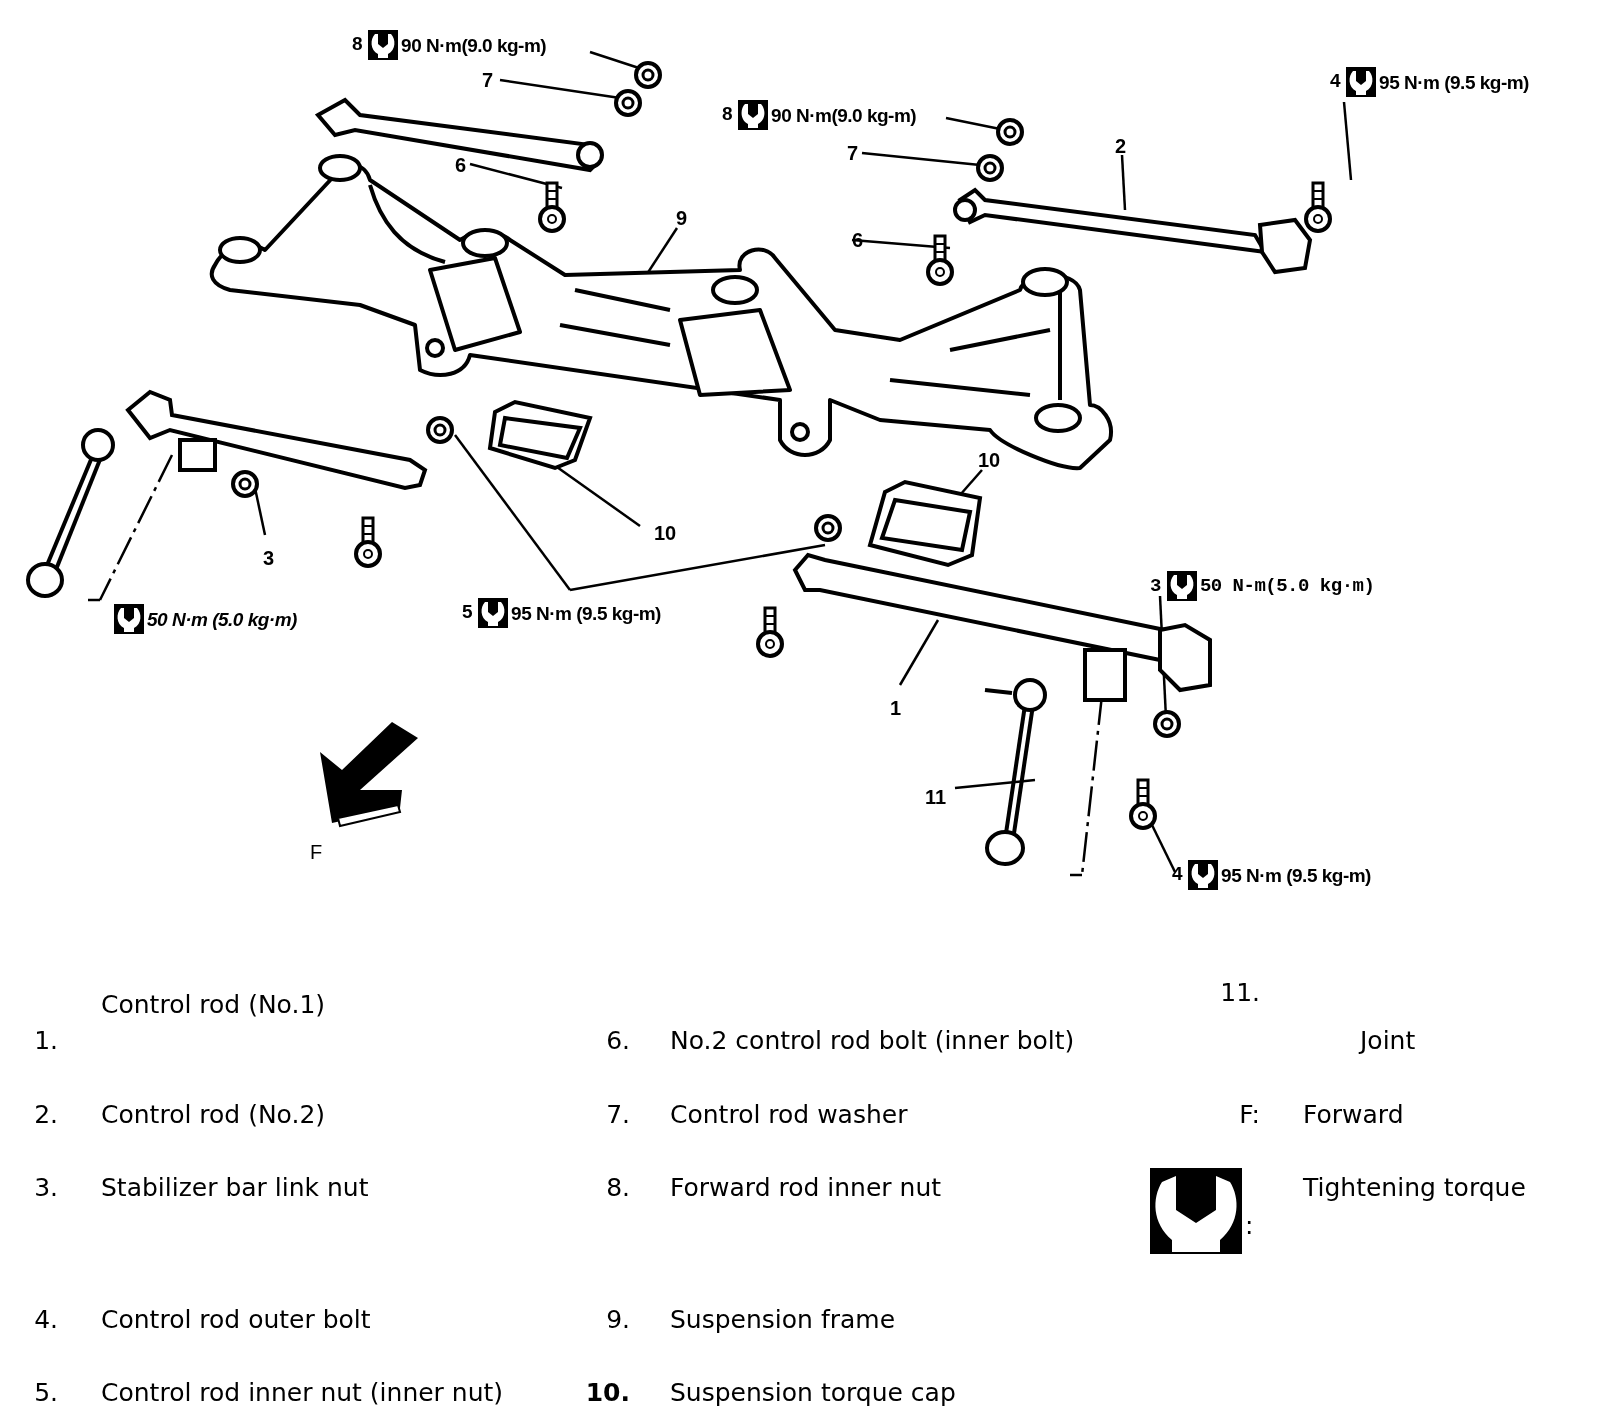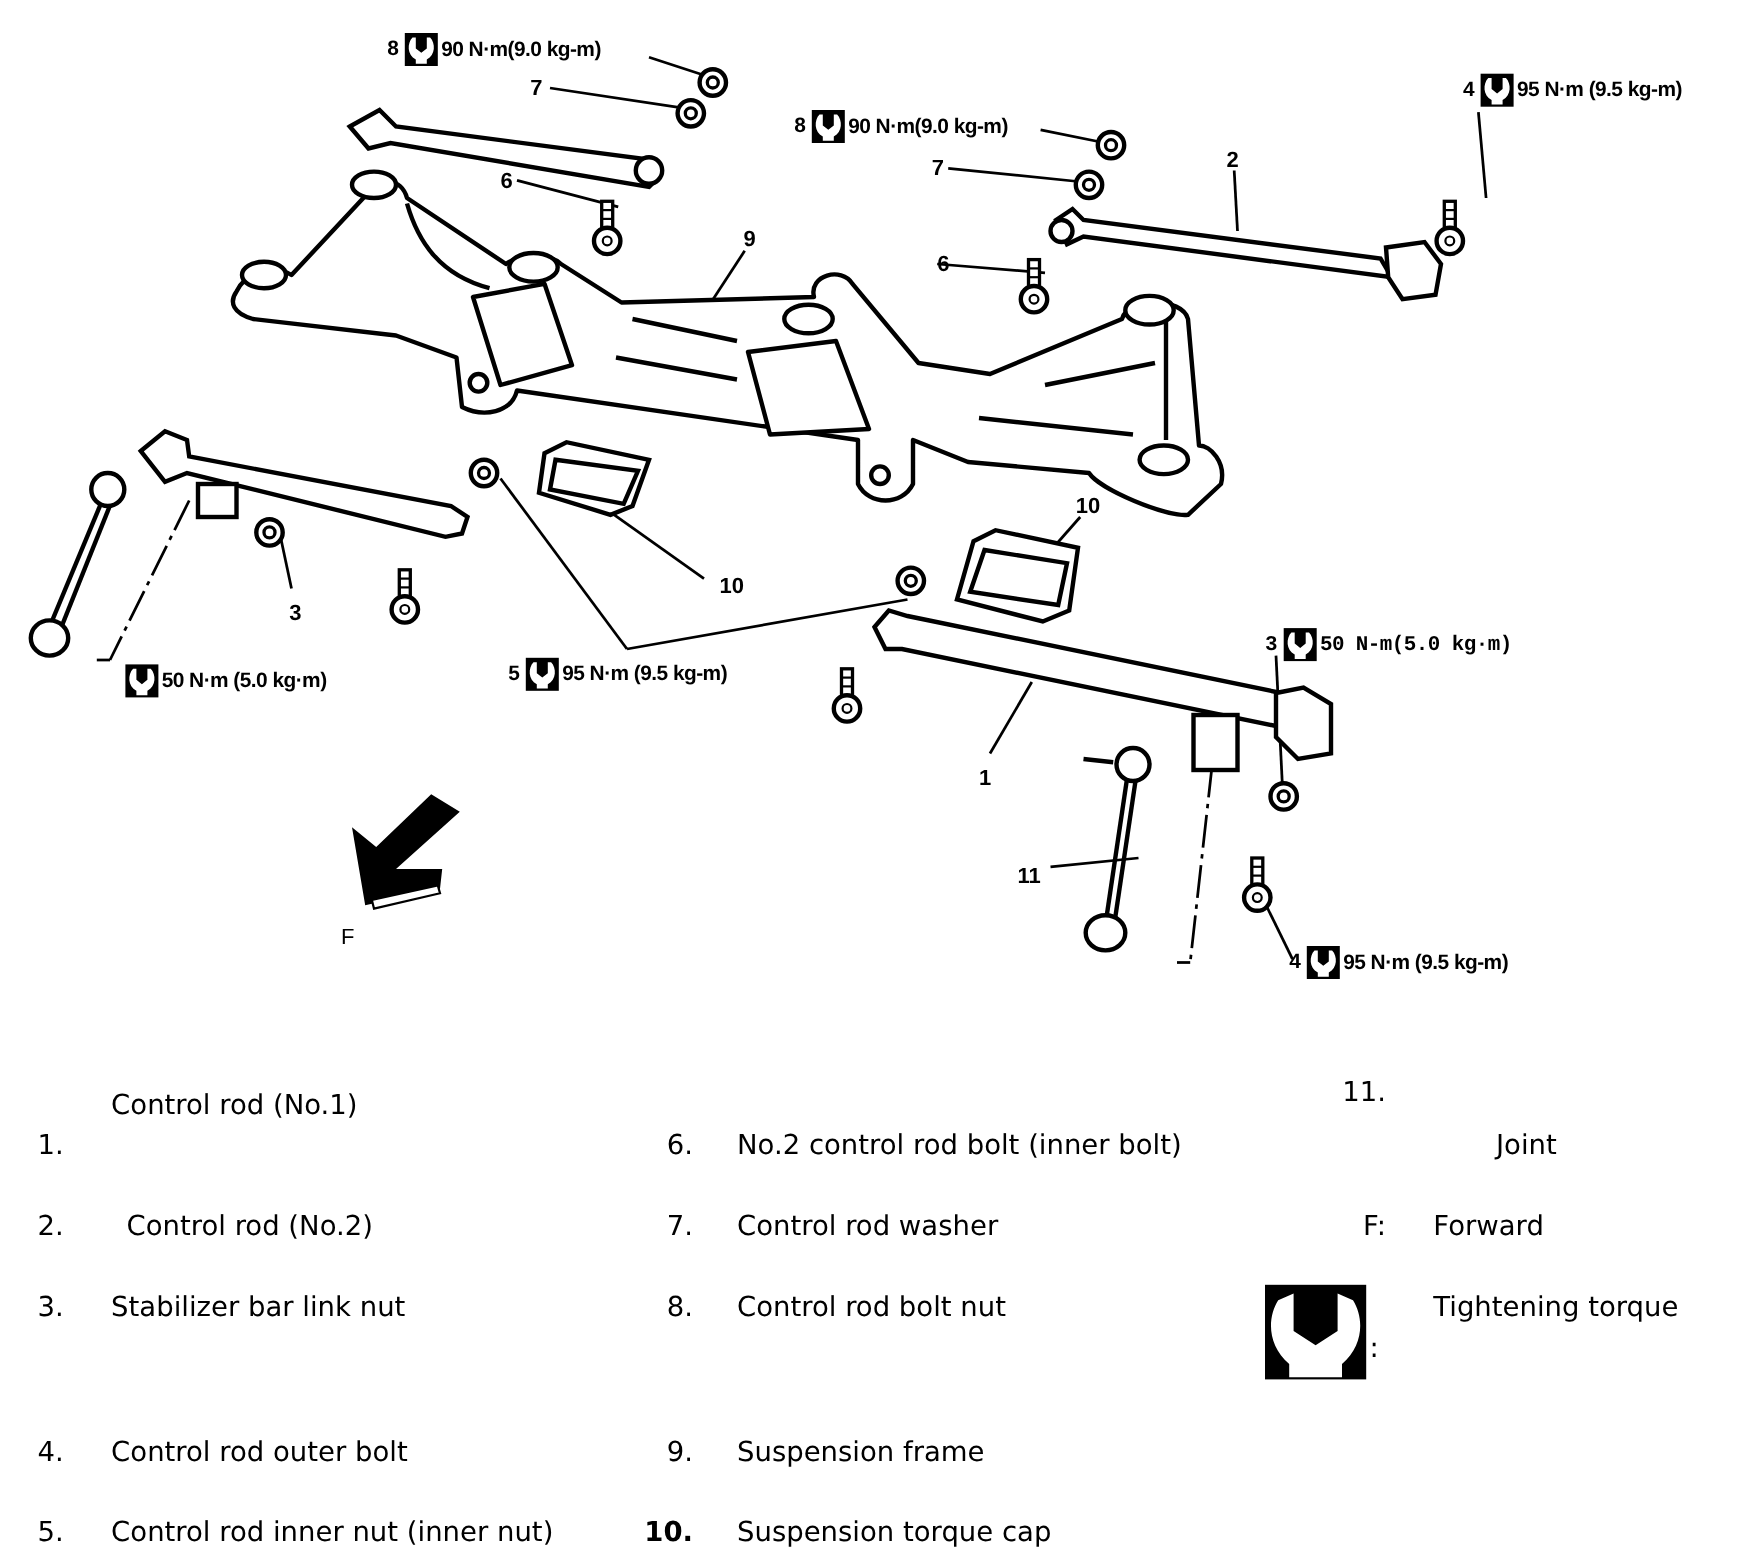--- a/index.html
+++ b/index.html
@@ -170,21 +170,21 @@
   <span>4</span><span class="wrench"><svg viewBox="0 0 30 30">
         <path d="M7,4 L10,4 L10,14 L15,18 L20,14 L20,4 L23,4 C28,9 28,20 20,24 L20,28 L10,28 L10,24 C2,20 2,9 7,4 Z" fill="#fff"></path>
       </svg></span><span class="tq">95 N·m (9.5 kg-m)</span>
 </div>
 <div class="num" style="left:676px;top:208px;">9</div>
 <div class="num" style="left:852px;top:230px;">6</div>
 <div class="num" style="left:978px;top:450px;">10</div>
 <div class="num" style="left:654px;top:523px;">10</div>
 <div class="num" style="left:263px;top:548px;">3</div>
 
-<div class="callout" style="left:114px;top:604px;">
+<div class="callout" style="left:114px;top:604px;font-style:italic;">
   <span class="wrench" style="margin-left:0"><svg viewBox="0 0 30 30">
         <path d="M7,4 L10,4 L10,14 L15,18 L20,14 L20,4 L23,4 C28,9 28,20 20,24 L20,28 L10,28 L10,24 C2,20 2,9 7,4 Z" fill="#fff"></path>
       </svg></span><span class="tq">50 N·m (5.0 kg·m)</span>
 </div>
 
 <div class="callout" style="left:462px;top:598px;">
   <span>5</span><span class="wrench"><svg viewBox="0 0 30 30">
         <path d="M7,4 L10,4 L10,14 L15,18 L20,14 L20,4 L23,4 C28,9 28,20 20,24 L20,28 L10,28 L10,24 C2,20 2,9 7,4 Z" fill="#fff"></path>
       </svg></span><span class="tq">95 N·m (9.5 kg-m)</span>
 </div>
@@ -202,39 +202,39 @@
         <path d="M7,4 L10,4 L10,14 L15,18 L20,14 L20,4 L23,4 C28,9 28,20 20,24 L20,28 L10,28 L10,24 C2,20 2,9 7,4 Z" fill="#fff"></path>
       </svg></span><span class="tq">95 N·m (9.5 kg-m)</span>
 </div>
 <div class="num" style="left:310px;top:842px;font-weight:normal;">F</div>
 
 <div>
   <div class="legend-num" style="left:-2px;top:1028px;">1.</div>
   <div class="legend-txt" style="left:101px;top:992px;">Control rod (No.1)</div>
 
   <div class="legend-num" style="left:-2px;top:1102px;">2.</div>
-  <div class="legend-txt" style="left:101px;top:1102px;margin-left:14px;">Control rod (No.2)</div>
+  <div class="legend-txt" style="left:101px;top:1102px;">Control rod (No.2)</div>
 
   <div class="legend-num" style="left:-2px;top:1175px;">3.</div>
   <div class="legend-txt" style="left:101px;top:1175px;">Stabilizer bar link nut</div>
 
   <div class="legend-num" style="left:-2px;top:1307px;">4.</div>
   <div class="legend-txt" style="left:101px;top:1307px;">Control rod outer bolt</div>
 
   <div class="legend-num" style="left:-2px;top:1380px;">5.</div>
   <div class="legend-txt" style="left:101px;top:1380px;">Control rod inner nut (inner nut)</div>
 
   <div class="legend-num" style="left:570px;top:1028px;">6.</div>
   <div class="legend-txt" style="left:670px;top:1028px;">No.2 control rod bolt (inner bolt)</div>
 
   <div class="legend-num" style="left:570px;top:1102px;">7.</div>
   <div class="legend-txt" style="left:670px;top:1102px;">Control rod washer</div>
 
   <div class="legend-num" style="left:570px;top:1175px;">8.</div>
-  <div class="legend-txt" style="left:670px;top:1175px;">Control rod bolt nut</div>
+  <div class="legend-txt" style="left:670px;top:1175px;">Forward rod inner nut</div>
 
   <div class="legend-num" style="left:570px;top:1307px;">9.</div>
   <div class="legend-txt" style="left:670px;top:1307px;">Suspension frame</div>
 
   <div class="legend-num" style="left:570px;top:1380px;font-weight:bold;">10.</div>
   <div class="legend-txt" style="left:670px;top:1380px;">Suspension torque cap</div>
 
   <div class="legend-num" style="left:1200px;top:980px;">11.</div>
   <div class="legend-txt" style="left:1360px;top:1028px;text-align:center;">Joint</div>
 

